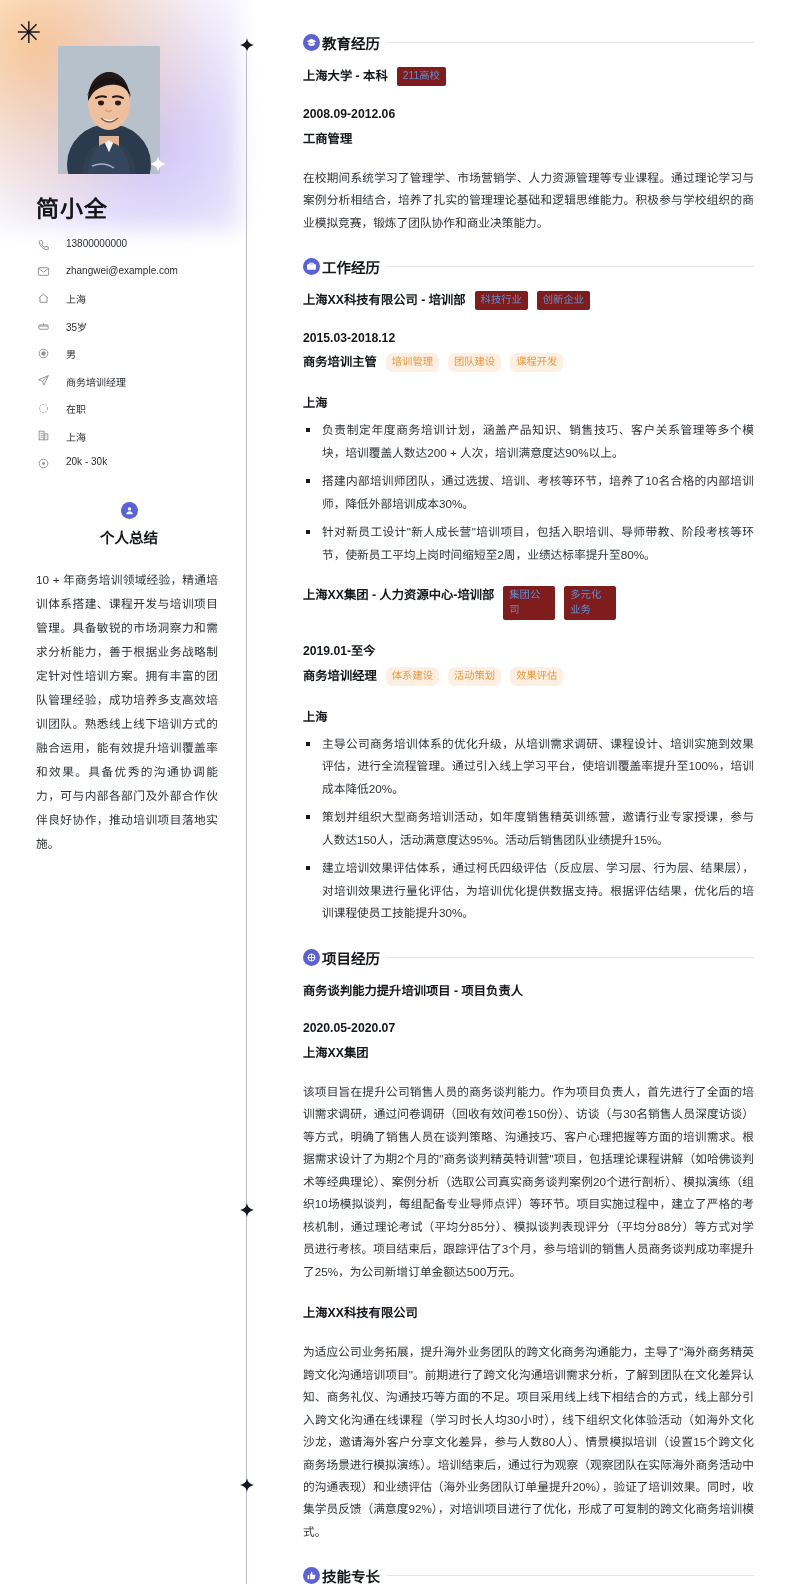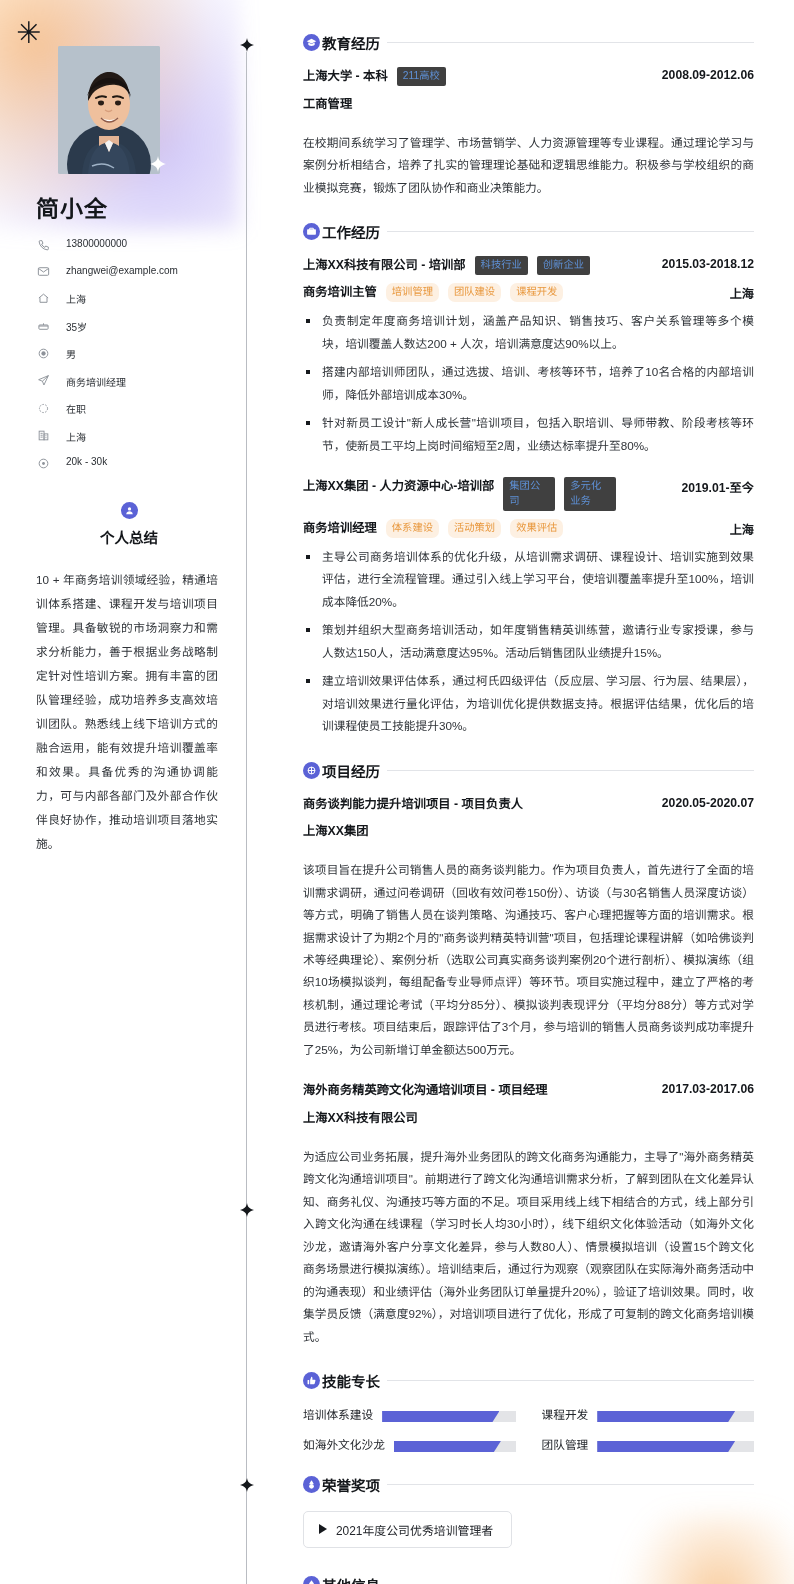--- a/index.html
+++ b/index.html
@@ -180,20 +180,21 @@
   }
 
   .entry { margin-bottom: 16px; }
   .entry:last-child { margin-bottom: 0; }
 
   .row-top {
     display: flex;
     align-items: flex-start;
     gap: 20px;
     margin-bottom: 8px;
+    flex-direction: column;
   }
   .row-top .left {
     flex: 1 1 auto;
     display: flex;
     flex-wrap: wrap;
     align-items: flex-start;
     gap: 6px 9px;
   }
   .org {
     font-size: 12.3px;
@@ -227,21 +228,21 @@
   .tag {
     display: inline-block;
     font-size: 10.3px;
     line-height: 1.45;
     padding: 2px 6px;
     border-radius: 2px;
     white-space: normal;
     max-width: 52px;
     text-align: left;
   }
-  .tag.blue { background: #404040; color: #5e90d5; }
+  .tag.blue { background: #7f1d1d; color: #5e90d5; }
   .tag.orange { background: #fdf0e2; color: #e8973c; border-radius: 7px; }
   .tag.nowrap { max-width: none; white-space: nowrap; }
 
   .subline {
     font-size: 12.3px;
     font-weight: 700;
     color: #14171b;
     margin-bottom: 9px;
   }
 
@@ -620,26 +621,20 @@
             <div class="left">
               <span class="org" style="max-width:none">商务谈判能力提升培训项目 - 项目负责人</span>
             </div>
             <span class="date">2020.05-2020.07</span>
           </div>
           <div class="subline">上海XX集团</div>
           <p class="para">该项目旨在提升公司销售人员的商务谈判能力。作为项目负责人，首先进行了全面的培训需求调研，通过问卷调研（回收有效问卷150份）、访谈（与30名销售人员深度访谈）等方式，明确了销售人员在谈判策略、沟通技巧、客户心理把握等方面的培训需求。根据需求设计了为期2个月的"商务谈判精英特训营"项目，包括理论课程讲解（如哈佛谈判术等经典理论）、案例分析（选取公司真实商务谈判案例20个进行剖析）、模拟演练（组织10场模拟谈判，每组配备专业导师点评）等环节。项目实施过程中，建立了严格的考核机制，通过理论考试（平均分85分）、模拟谈判表现评分（平均分88分）等方式对学员进行考核。项目结束后，跟踪评估了3个月，参与培训的销售人员商务谈判成功率提升了25%，为公司新增订单金额达500万元。</p>
         </div>
 
         <div class="entry" style="margin-top:20px">
-          <div class="row-top">
-            <div class="left">
-              <span class="org" style="max-width:none">海外商务精英跨文化沟通培训项目 - 项目经理</span>
-            </div>
-            <span class="date">2017.03-2017.06</span>
-          </div>
           <div class="subline">上海XX科技有限公司</div>
           <p class="para">为适应公司业务拓展，提升海外业务团队的跨文化商务沟通能力，主导了"海外商务精英跨文化沟通培训项目"。前期进行了跨文化沟通培训需求分析，了解到团队在文化差异认知、商务礼仪、沟通技巧等方面的不足。项目采用线上线下相结合的方式，线上部分引入跨文化沟通在线课程（学习时长人均30小时），线下组织文化体验活动（如海外文化沙龙，邀请海外客户分享文化差异，参与人数80人）、情景模拟培训（设置15个跨文化商务场景进行模拟演练）。培训结束后，通过行为观察（观察团队在实际海外商务活动中的沟通表现）和业绩评估（海外业务团队订单量提升20%），验证了培训效果。同时，收集学员反馈（满意度92%），对培训项目进行了优化，形成了可复制的跨文化商务培训模式。</p>
         </div>
       </section>
 
       <section class="section">
         <div class="sec-head">
           <span class="bubble">
             <svg viewBox="0 0 24 24" fill="currentColor">
                 <path d="M9 20h8.2a1.8 1.8 0 001.75-1.35l1.6-6A1.8 1.8 0 0018.8 10.4H14V6.4A2.4 2.4 0 0011.6 4L9 10.8V20z"></path>

